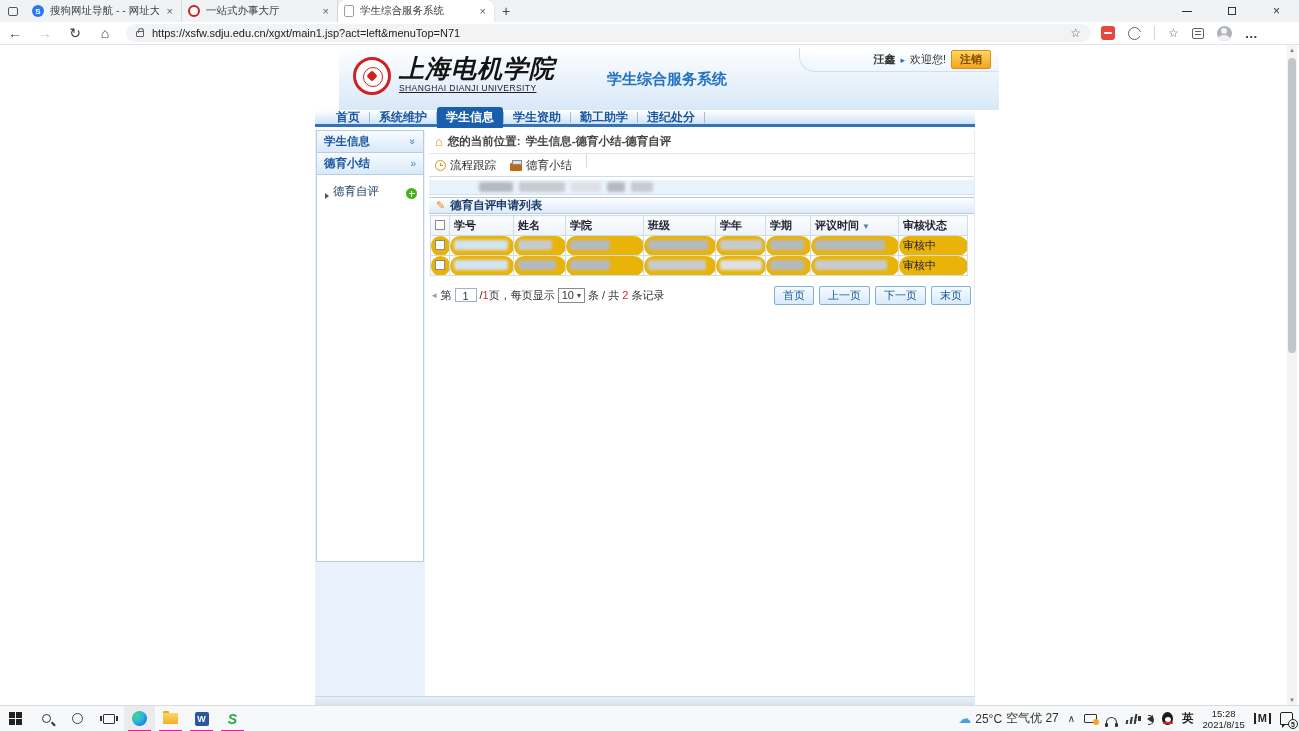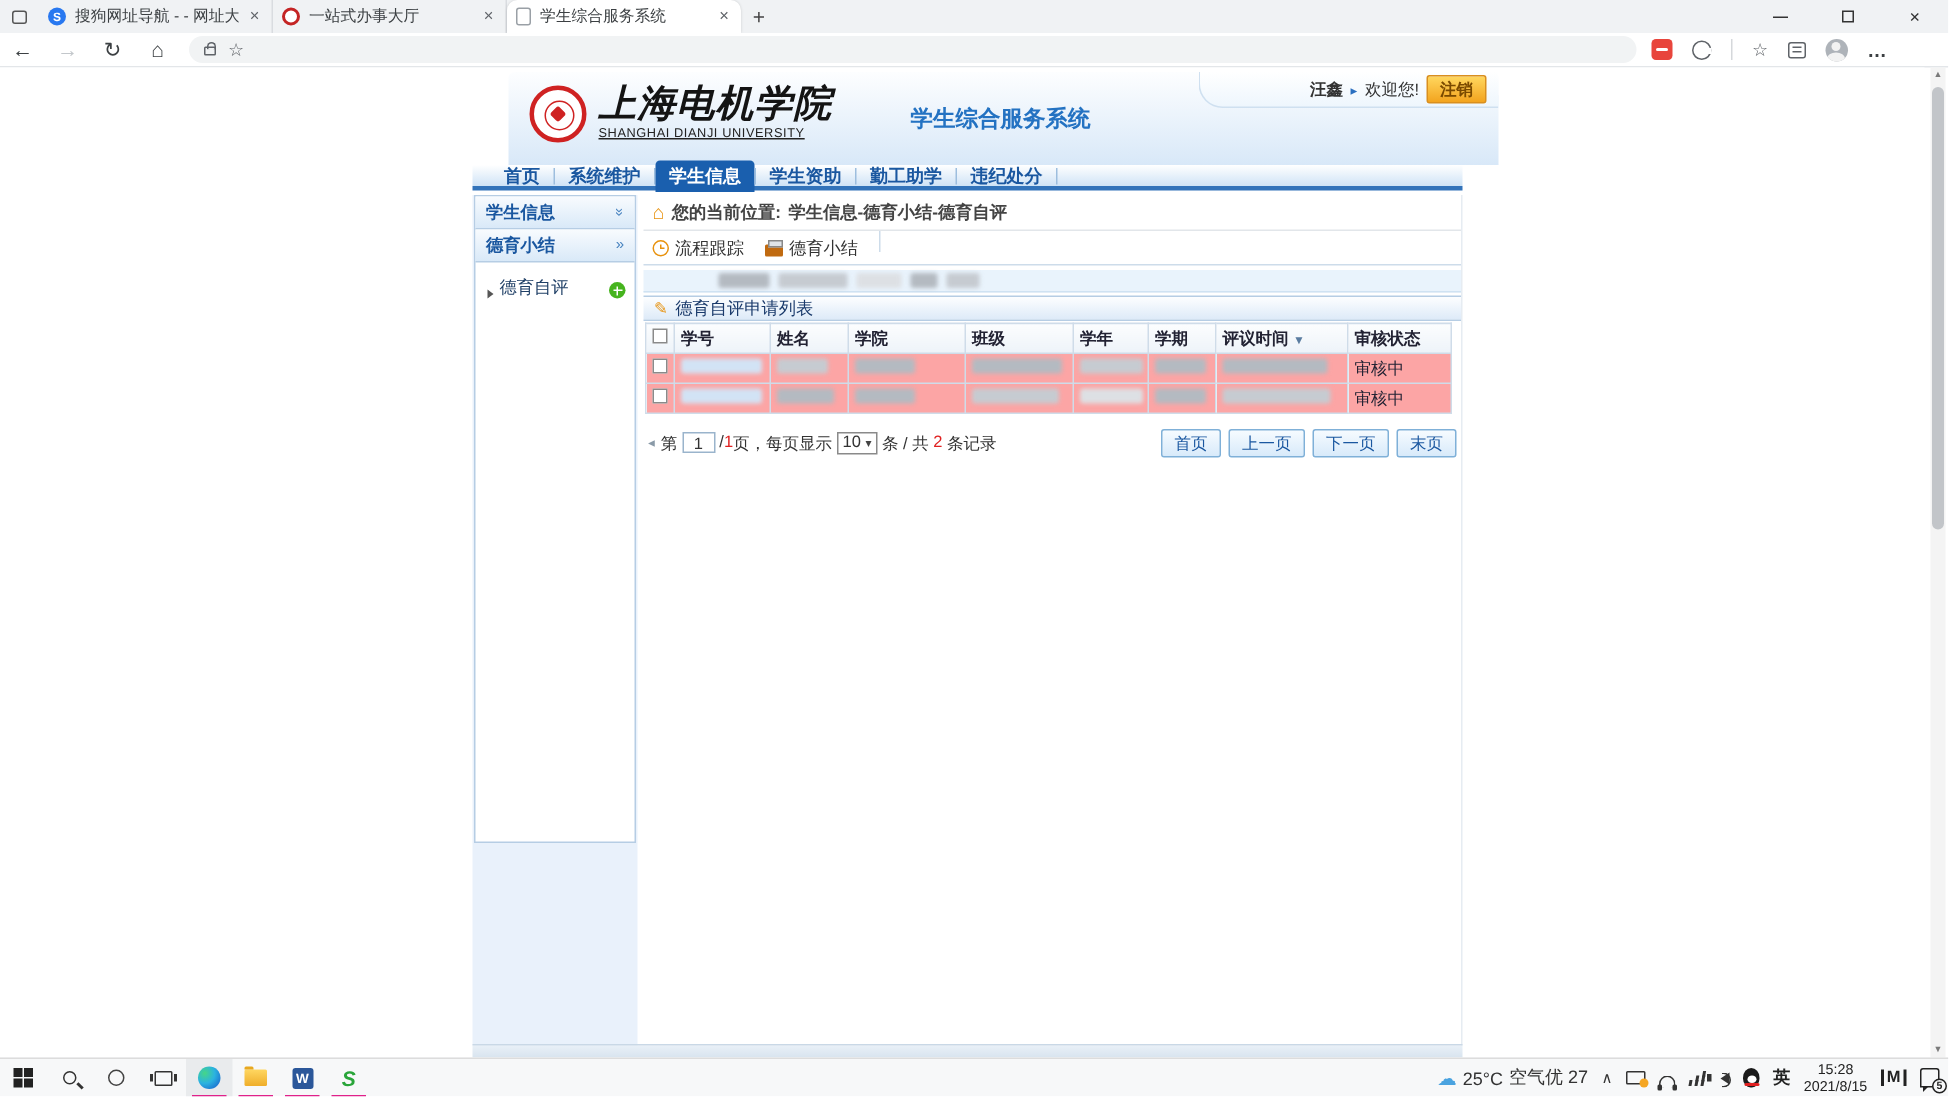--- a/index.html
+++ b/index.html
@@ -103,26 +103,26 @@
   .ct-tab-sep { width:1px; height:14px; background:#cddcea; }
 
   .info-bar { height:15px; margin-top:3px; background:#e9f3fc; border-bottom:1px solid #cfe2f2; display:flex; align-items:center; gap:6px; padding-left:50px; }
   .redacted { display:inline-block; height:10px; border-radius:2px; filter:blur(1.5px); background:#c6cbd1; }
   .r-blue { background:#d2e3f5; }
   .r-dark { background:#b4bac1; }
   .r-light { background:#dde0e4; }
 
   .tbl-title { height:17px; margin-top:2px; background:linear-gradient(#fdfeff,#ddeaf8); border-top:1px solid #b6cde4; border-bottom:1px solid #b6cde4; display:flex; align-items:center; gap:5px; padding:0 7px; }
   .tbl-title .pencil { font-size:11px; color:#e8920e; }
-  .tbl-title .txt { font-size:11.5px; font-weight:normal; color:#1a3a6b; }
+  .tbl-title .txt { font-size:11.5px; font-weight:bold; color:#1a3a6b; }
 
   table.grid { border-collapse:collapse; table-layout:fixed; width:537px; margin:1px 0 0 1px; }
   table.grid th, table.grid td { border:1px solid #cfdce9; font-size:11px; color:#223; padding:2px 4px; text-align:left; overflow:hidden; white-space:nowrap; }
   table.grid th { background:linear-gradient(#fcfdfe,#edf3f9); font-weight:bold; height:19px; }
-  table.grid td { height:20px; background:#fca5a5; }
+  table.grid td { height:20px; background:#eab308;border-radius:10px; }
   .chk { width:10px; height:10px; border:1px solid #8a8a8a; background:#fff; display:inline-block; }
   .sort-arrow { font-size:8px; color:#5a7ca0; }
 
   .pager { height:20px; margin-top:9px; display:flex; align-items:center; padding:0 3px; font-size:11px; color:#333; }
   .collapse-arrow { font-size:9px; color:#8a9aa8; margin-right:4px; }
   .page-input { width:22px; height:14px; border:1px solid #9ab4cc; background:#fff; font-size:11px; text-align:center; line-height:14px; margin:0 3px; }
   .red { color:#e02020; }
   .size-select { display:inline-flex; align-items:center; gap:3px; border:1px solid #8a8a8a; background:#fff; height:15px; padding:0 3px; margin:0 3px; font-size:11px; }
   .size-select .arr { font-size:8px; color:#444; }
   .pager-btns { margin-left:auto; display:flex; gap:5px; }
@@ -208,20 +208,21 @@
     </div>
   </div>
 
   <div class="toolbar">
     <div class="nav-btn">←</div>
     <div class="nav-btn disabled">→</div>
     <div class="nav-btn">↻</div>
     <div class="nav-btn">⌂</div>
     <div class="url-pill">
       <span class="lock"></span>
+      <span class="url-text">https://xsfw.sdju.edu.cn/xgxt/main1.jsp?act=left&amp;menuTop=N71</span>
       <span class="pill-star">☆</span>
     </div>
     <div class="tb-icons">
       <span class="ext-red"></span>
       <span class="circ-icon"></span>
       <span class="tb-div"></span>
       <span class="star-lines">☆</span>
       <span class="coll-icon"></span>
       <span class="avatar"></span>
       <span style="font-size:13px;color:#3c4043;font-weight:bold;">…</span>

